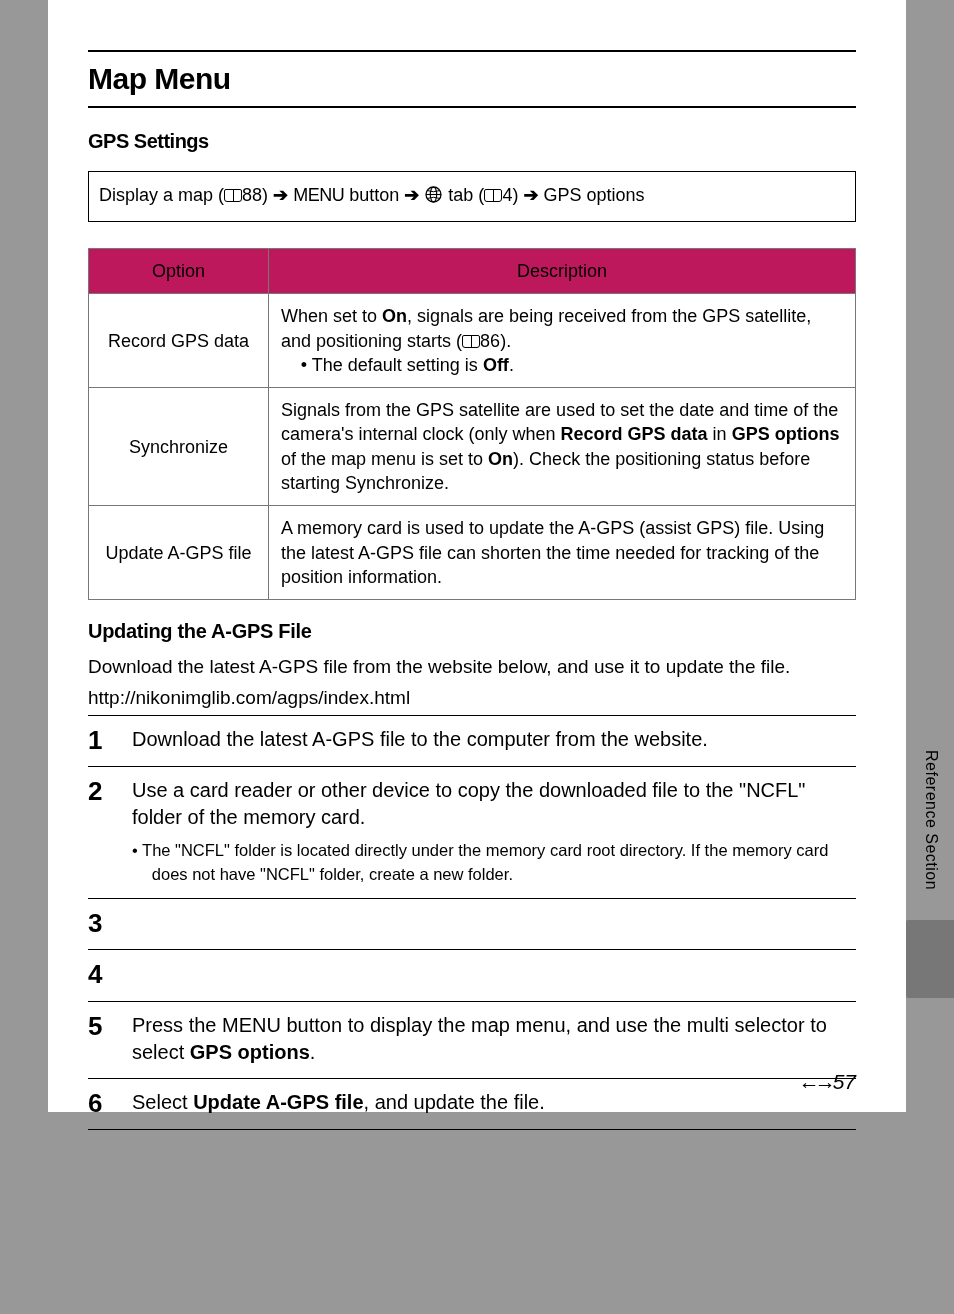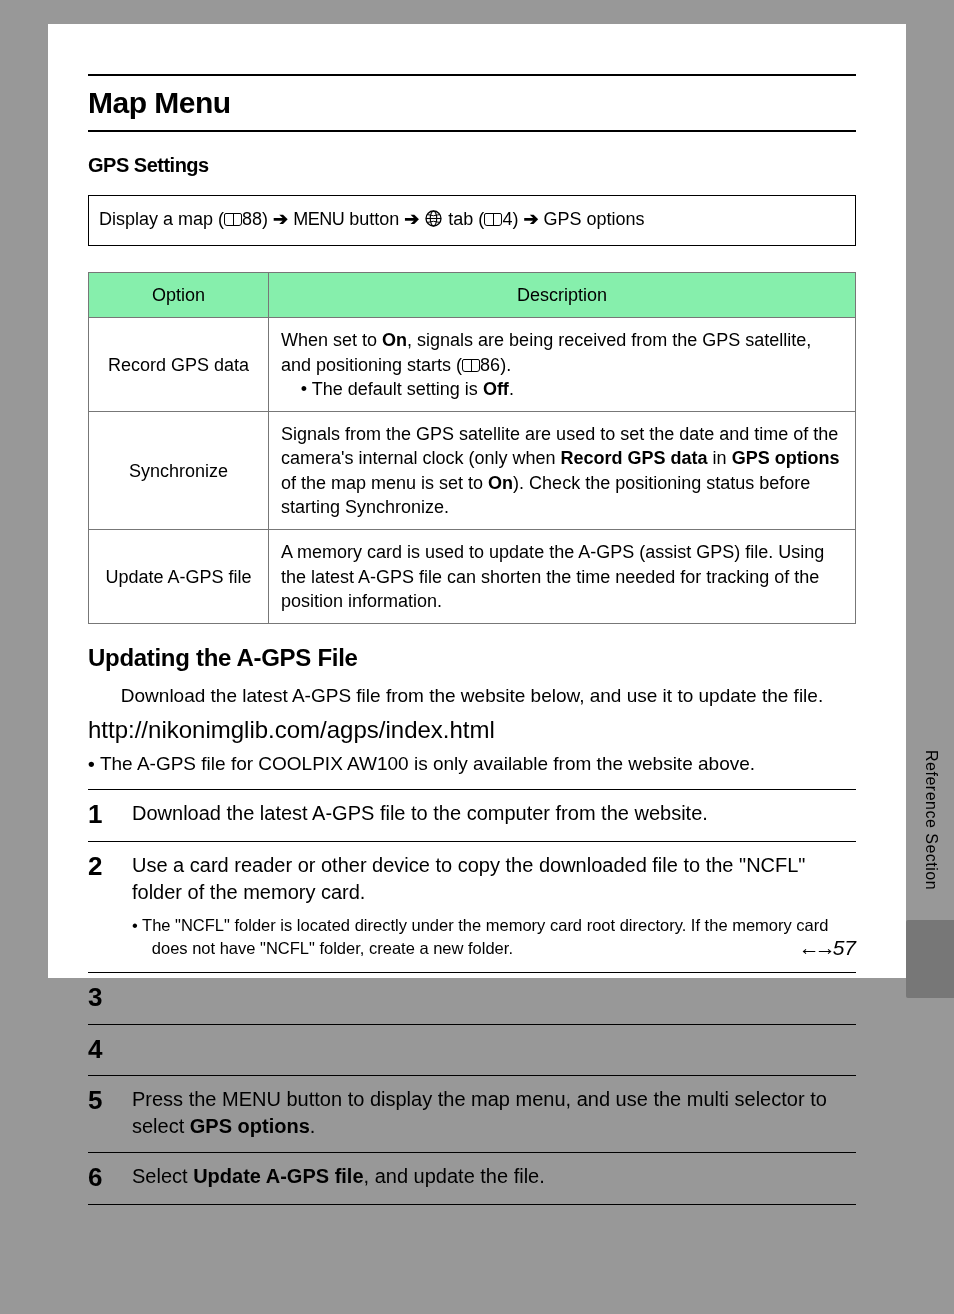--- a/index.html
+++ b/index.html
@@ -9,24 +9,23 @@
     width: 954px;
     height: 1314px;
     position: relative;
     overflow: hidden;
   }
   .page {
     position: absolute;
     left: 48px;
     top: 0;
     width: 858px;
-    height: 954px;
+    height: 1112px;
     background: #fff;
     padding: 50px 50px 40px 40px;
-    margin-top: 24px;
   }
   .hline-top {
     border-top: 2px solid #000;
     margin-bottom: 10px;
   }
   .h1 {
     font-size: 30px;
     font-weight: 700;
     color: #000;
     margin-bottom: 10px;
@@ -60,39 +59,39 @@
   }
   table.opts th, table.opts td {
     border: 1px solid #777;
     padding: 10px 12px;
     font-size: 18px;
     line-height: 1.35;
     vertical-align: middle;
     color:#000;
   }
   table.opts th {
-    background: #86efac;
+    background: #be185d;
     font-weight: 400;
     text-align: center;
   }
   table.opts td.optname {
     width: 180px;
     text-align: center;
   }
   table.opts td.desc { text-align: left; }
   .bullet-indent { padding-left: 1.1em; text-indent: -1.1em; }
 
   .h3 {
-    font-size: 24px;
+    font-size: 20px;
     font-weight: 700;
     margin-bottom: 10px;
     letter-spacing: -0.3px;
   }
-  .body-text { font-size: 19px; line-height: 1.45; margin-bottom: 6px; text-align: center; }
-  .url { font-size: 24px; margin-bottom: 6px; word-break: break-all; }
+  .body-text { font-size: 19px; line-height: 1.45; margin-bottom: 6px; }
+  .url { font-size: 19px; margin-bottom: 6px; word-break: break-all; }
   ul.body-list { list-style: none; padding-left: 0; margin-bottom: 12px; }
   ul.body-list li { font-size: 19px; line-height: 1.45; padding-left: 1.2em; text-indent: -1.2em; }
   ul.body-list li::before { content: "• "; font-weight:700; }
 
   .steps { }
   .step {
     border-top: 1px solid #000;
     padding: 10px 0 12px 0;
     display: flex;
     gap: 18px;
@@ -188,23 +187,20 @@
       <tr>
         <td class="optname">Update A-GPS file</td>
         <td class="desc">A memory card is used to update the A-GPS (assist GPS) file. Using the latest A-GPS file can shorten the time needed for tracking of the position information.</td>
       </tr>
     </tbody>
   </table>
 
   <div class="h3">Updating the A-GPS File</div>
   <div class="body-text">Download the latest A-GPS file from the website below, and use it to update the file.</div>
   <div class="url">http://nikonimglib.com/agps/index.html</div>
-  <ul class="body-list">
-    <li>The A-GPS file for COOLPIX AW100 is only available from the website above.</li>
-  </ul>
 
   <div class="steps">
     <div class="step">
       <div class="step-num">1</div>
       <div class="step-body">
           <div class="step-text">Download the latest A-GPS file to the computer from the website.</div>
         </div>
     </div>
     <div class="step">
       <div class="step-num">2</div>

